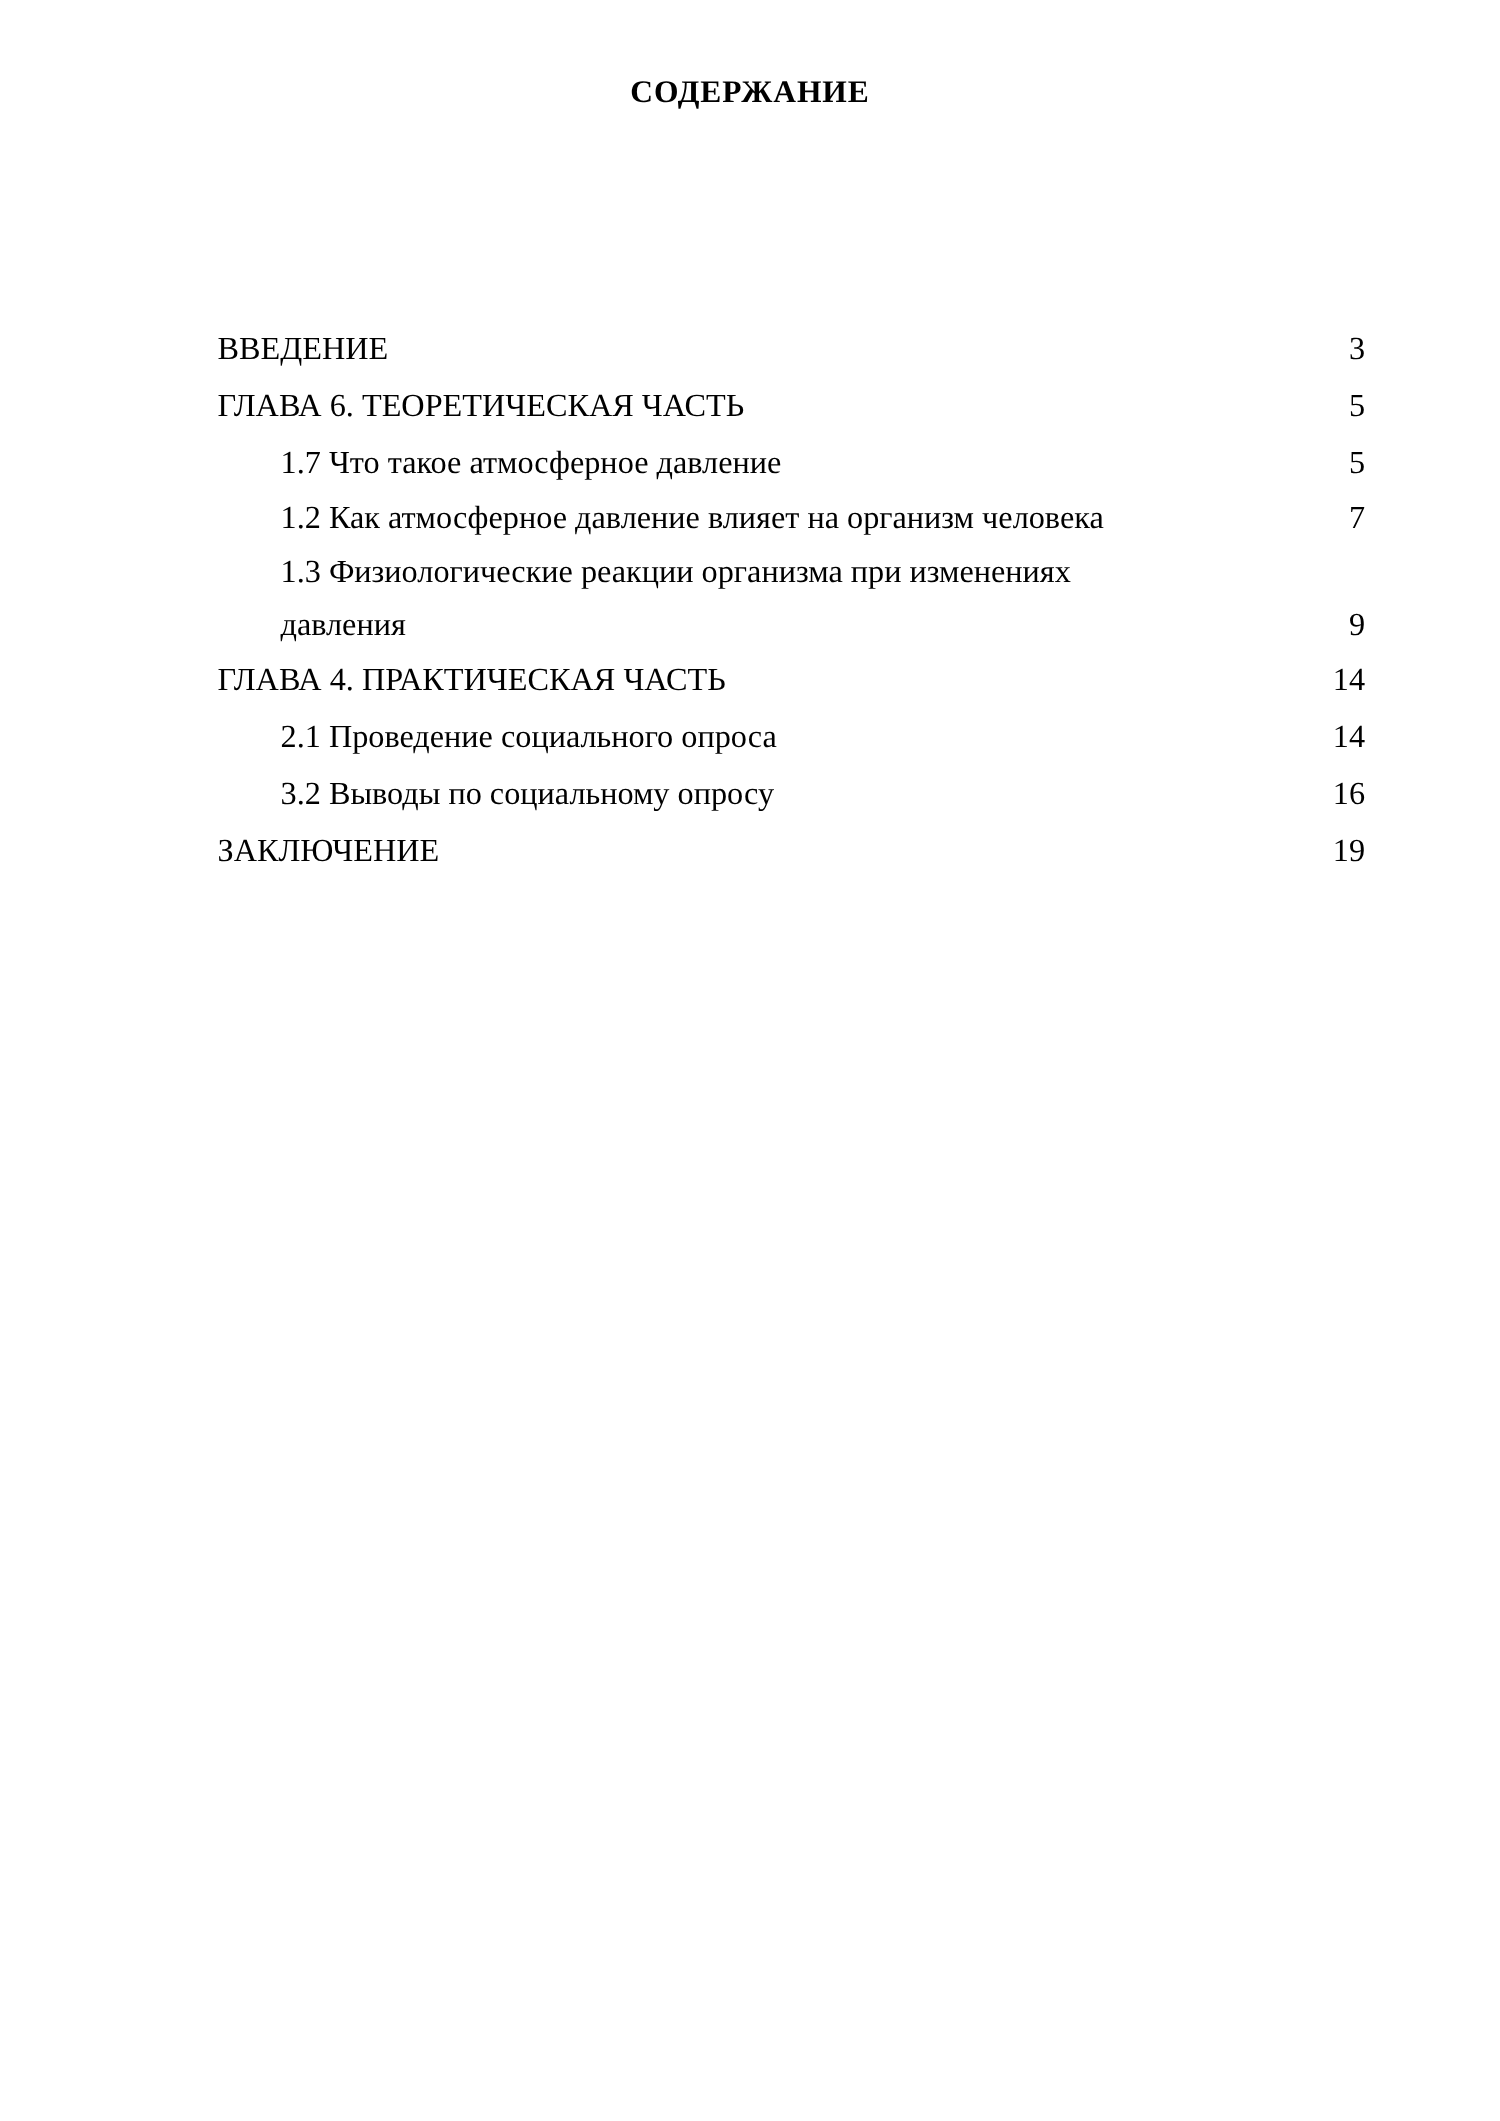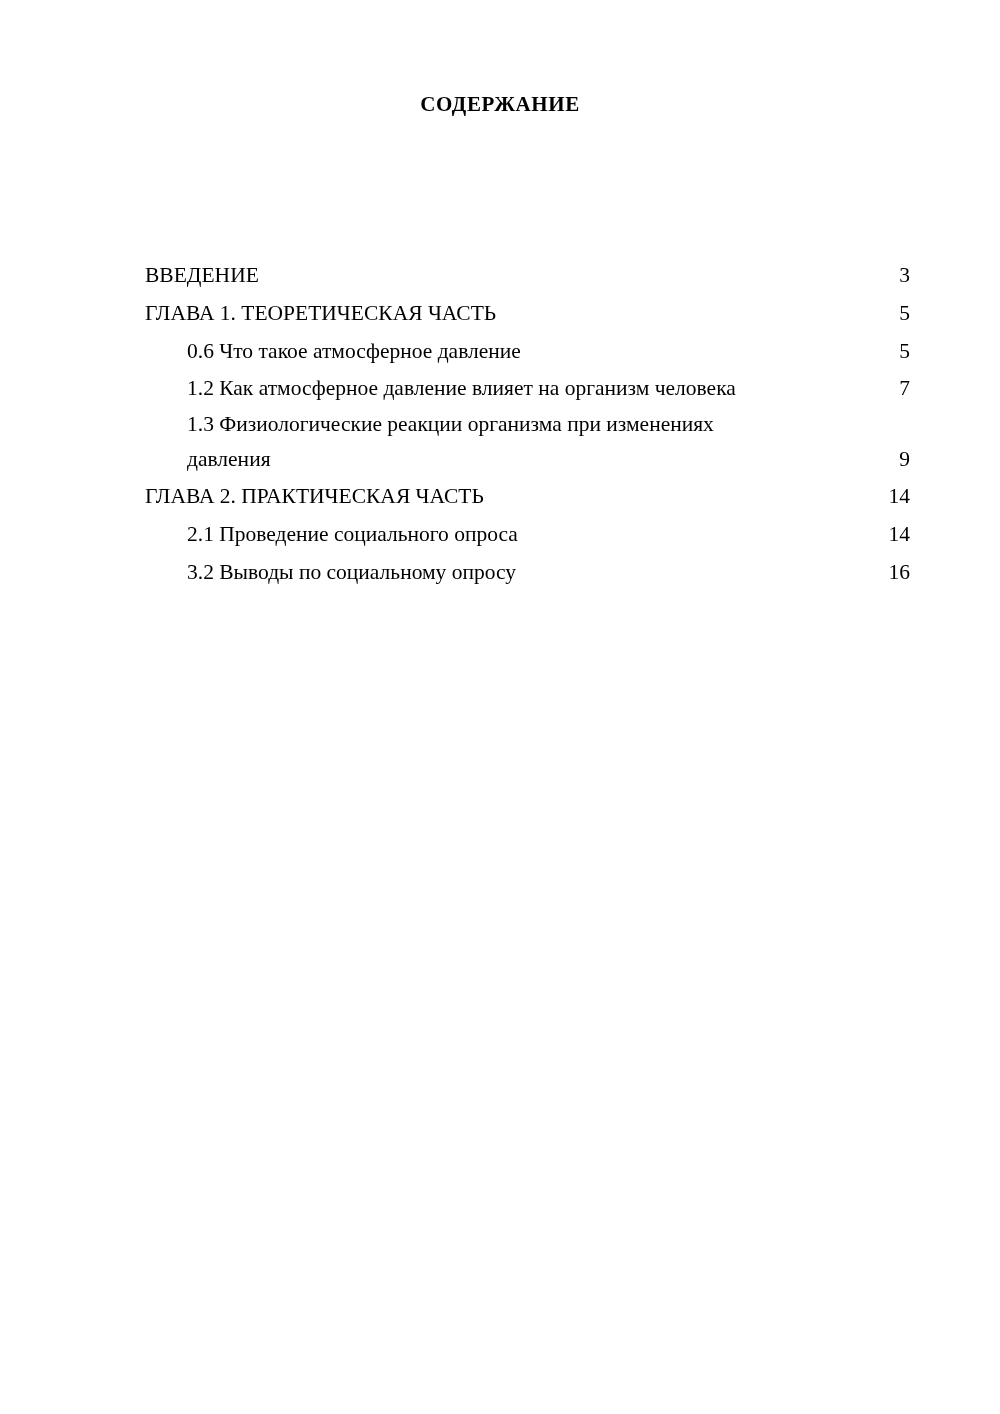--- a/index.html
+++ b/index.html
@@ -19,21 +19,21 @@
     position: relative;
     width: 1000px;
     height: 1414px;
     box-sizing: border-box;
   }
   .doc-title {
     text-align: center;
     font-weight: bold;
     font-size: 21px;
     letter-spacing: 0.6px;
-    margin-top: 92px;
+    margin-top: 49px;
     margin-bottom: 0;
   }
   .toc {
     margin: 0;
     padding: 0;
     list-style: none;
     position: absolute;
     left: 145px;
     right: 90px;
     top: 165px;
@@ -87,59 +87,64 @@
 
   <ul class="toc">
 
     <li class="toc-row level-1">
       <span class="label">ВВЕДЕНИЕ</span>
       <span class="spacer"></span>
       <span class="page-num">3</span>
     </li>
 
     <li class="toc-row level-1">
-      <span class="label">ГЛАВА 1. ТЕОРЕТИЧЕСКАЯ ЧАСТЬ</span>
+      <span class="label">ГЛАВА 6. ТЕОРЕТИЧЕСКАЯ ЧАСТЬ</span>
       <span class="spacer"></span>
       <span class="page-num">5</span>
     </li>
 
     <li class="toc-row level-2">
-      <span class="label">0.6 Что такое атмосферное давление</span>
+      <span class="label">1.7 Что такое атмосферное давление</span>
       <span class="spacer"></span>
       <span class="page-num">5</span>
     </li>
 
     <li class="toc-row level-2 two-line">
       <span class="label">1.2 Как атмосферное давление влияет на организм человека</span>
       <span class="spacer"></span>
       <span class="page-num">7</span>
     </li>
 
     <li class="toc-row level-2 two-line">
       <span class="label">1.3 Физиологические реакции организма при изменениях давления</span>
       <span class="spacer"></span>
       <span class="page-num">9</span>
     </li>
 
 
     <li class="toc-row level-1">
-      <span class="label">ГЛАВА 2. ПРАКТИЧЕСКАЯ ЧАСТЬ</span>
+      <span class="label">ГЛАВА 4. ПРАКТИЧЕСКАЯ ЧАСТЬ</span>
       <span class="spacer"></span>
       <span class="page-num">14</span>
     </li>
 
     <li class="toc-row level-2">
       <span class="label">2.1 Проведение социального опроса</span>
       <span class="spacer"></span>
       <span class="page-num">14</span>
     </li>
 
     <li class="toc-row level-2">
       <span class="label">3.2 Выводы по социальному опросу</span>
       <span class="spacer"></span>
       <span class="page-num">16</span>
     </li>
 
+    <li class="toc-row level-1">
+      <span class="label">ЗАКЛЮЧЕНИЕ</span>
+      <span class="spacer"></span>
+      <span class="page-num">19</span>
+    </li>
 
 
   </ul>
 
 </div>
 
 </body></html>

